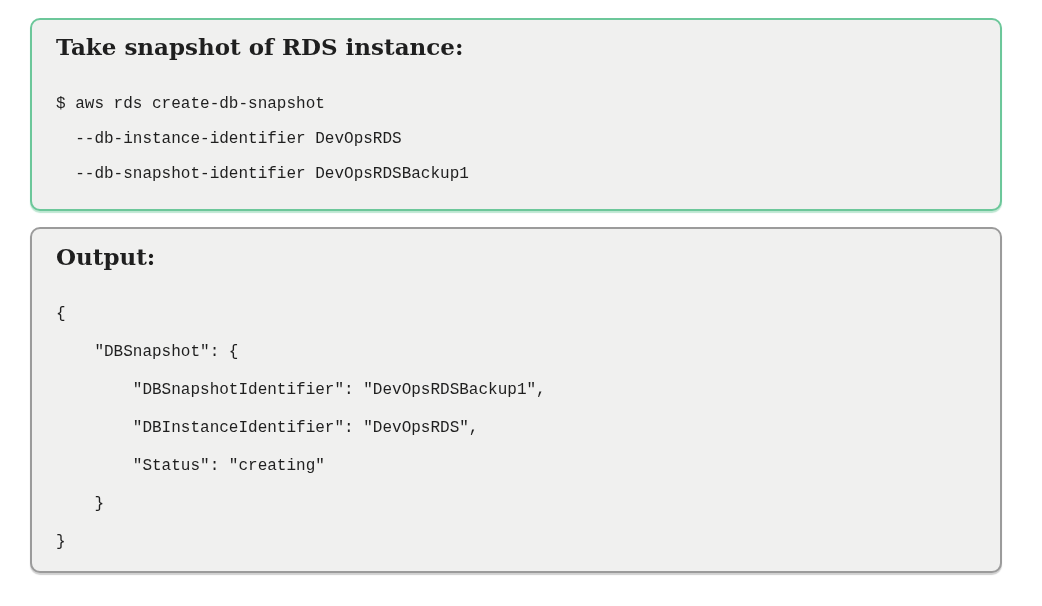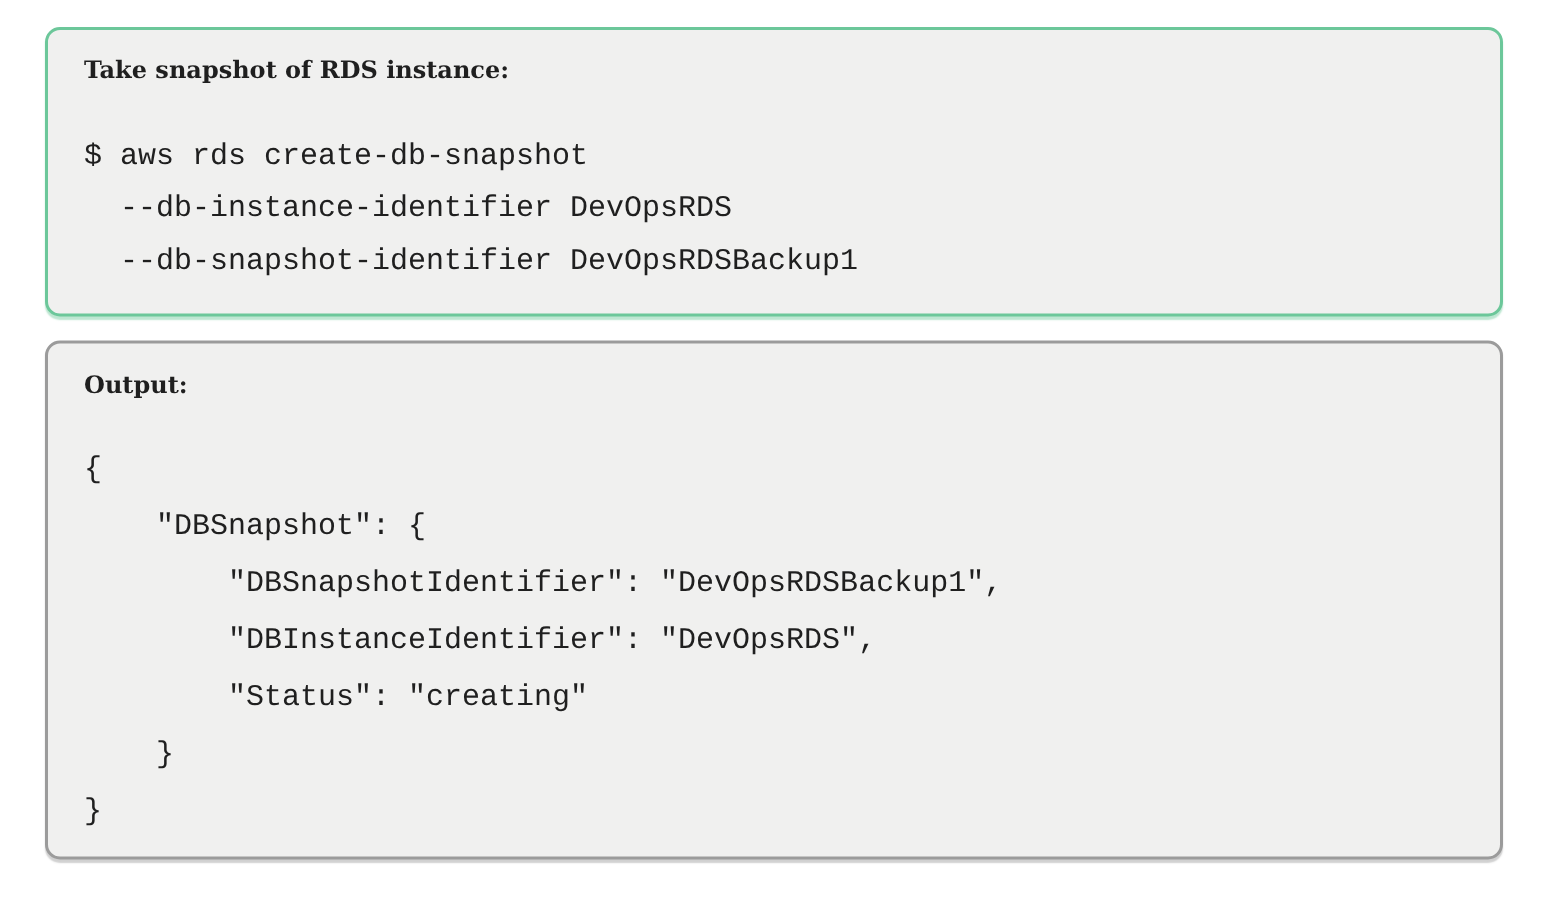--- a/index.html
+++ b/index.html
@@ -27,31 +27,31 @@
   }
   .panel.output {
     margin-top: 16px;
     border: 2px solid var(--output-border, #9b9b9b);
     box-shadow: 0 2px 1px rgba(120, 120, 120, 0.35);
     padding: 14px 24px 10px 24px;
   }
   .panel-title {
     font-family: "DejaVu Serif", "Liberation Serif", serif;
     font-weight: bold;
-    font-size: 16px;
+    font-size: 23px;
     line-height: 28px;
     color: var(--text, #1f1f1f);
     margin: 0 0 26px 0;
   }
   .panel.output .panel-title {
     margin-bottom: 24px;
   }
   pre.code {
     font-family: "Liberation Mono", "DejaVu Sans Mono", monospace;
-    font-size: 20px;
+    font-size: 16px;
     line-height: 35px;
     color: var(--text, #1f1f1f);
     margin: 0;
     white-space: pre;
   }
   .panel.output pre.code {
     line-height: 38px;
   }
 </style>
 </head>

